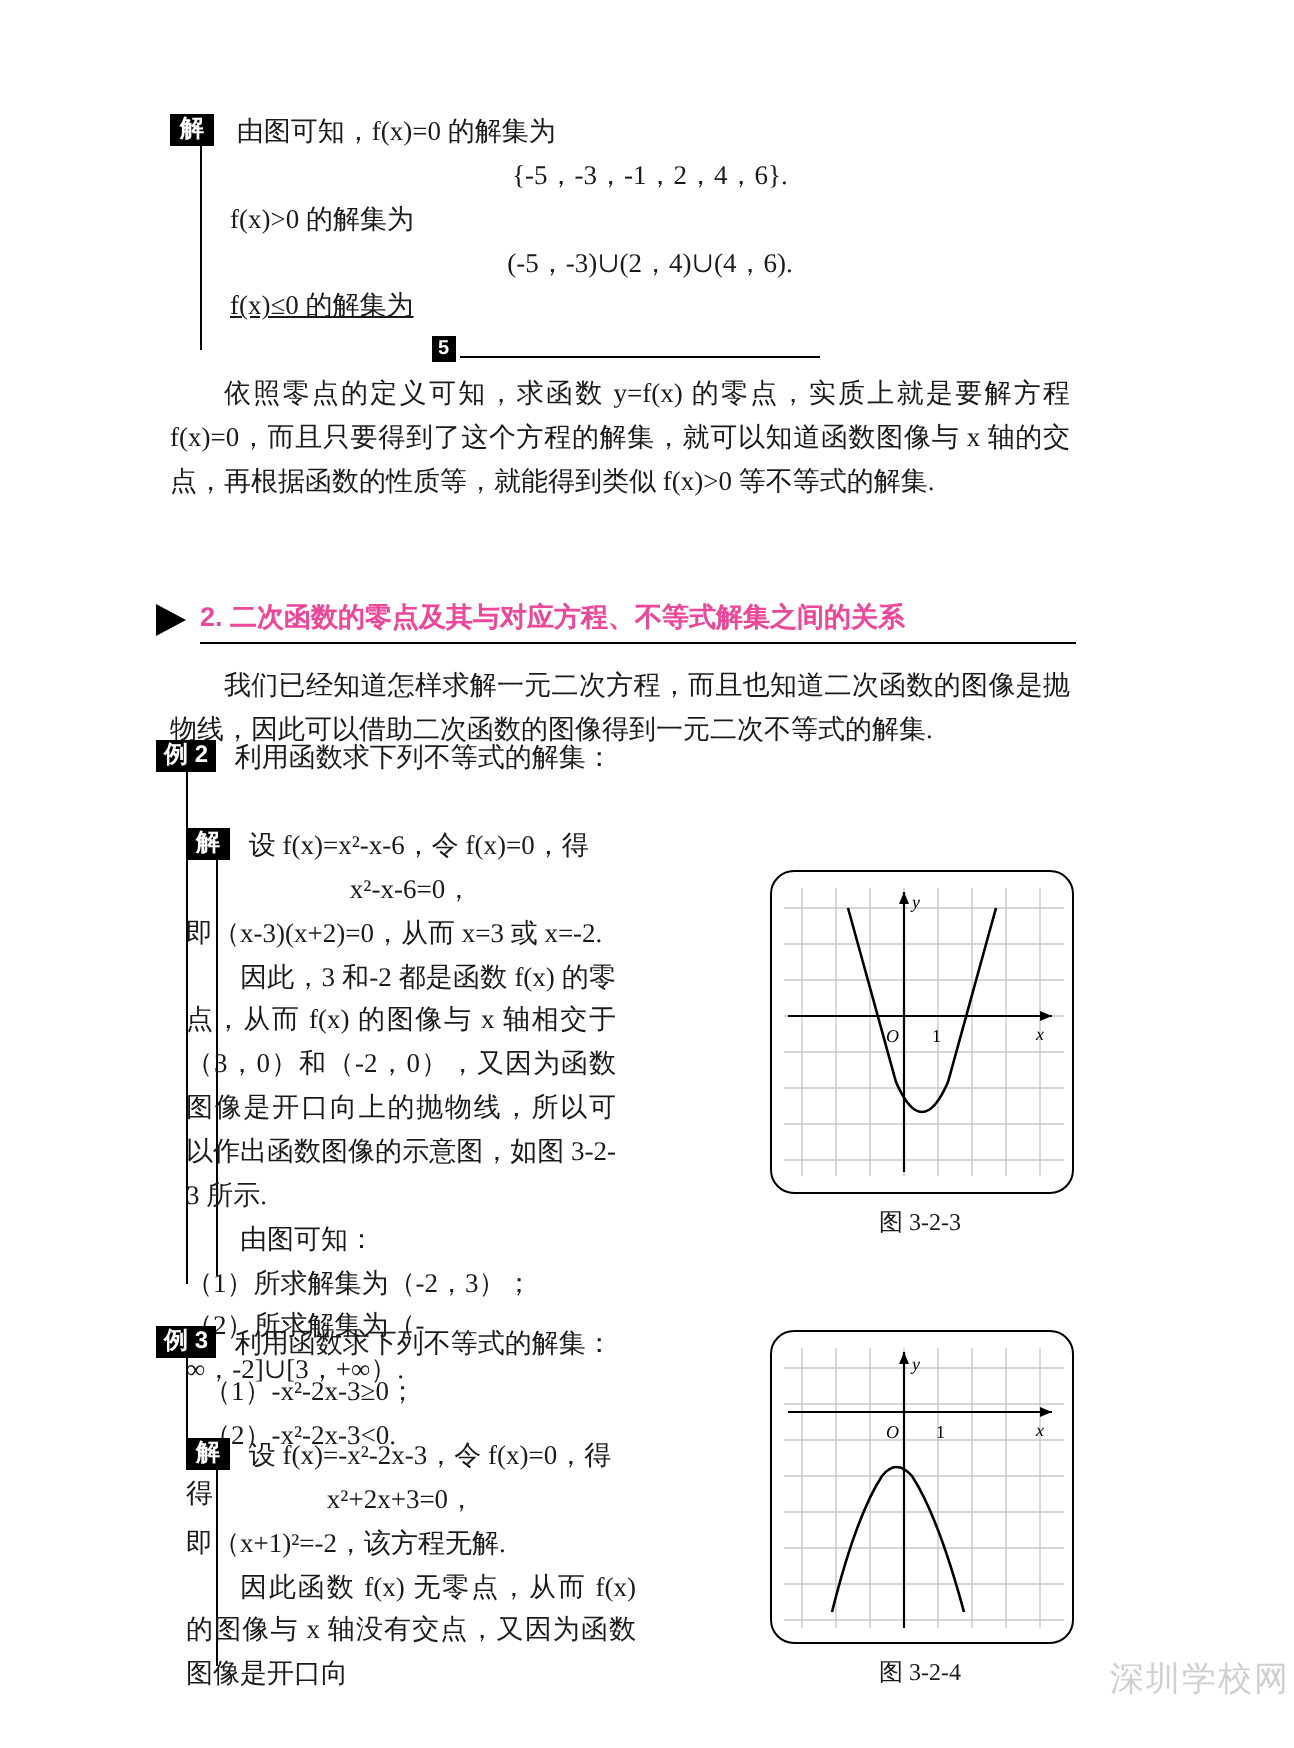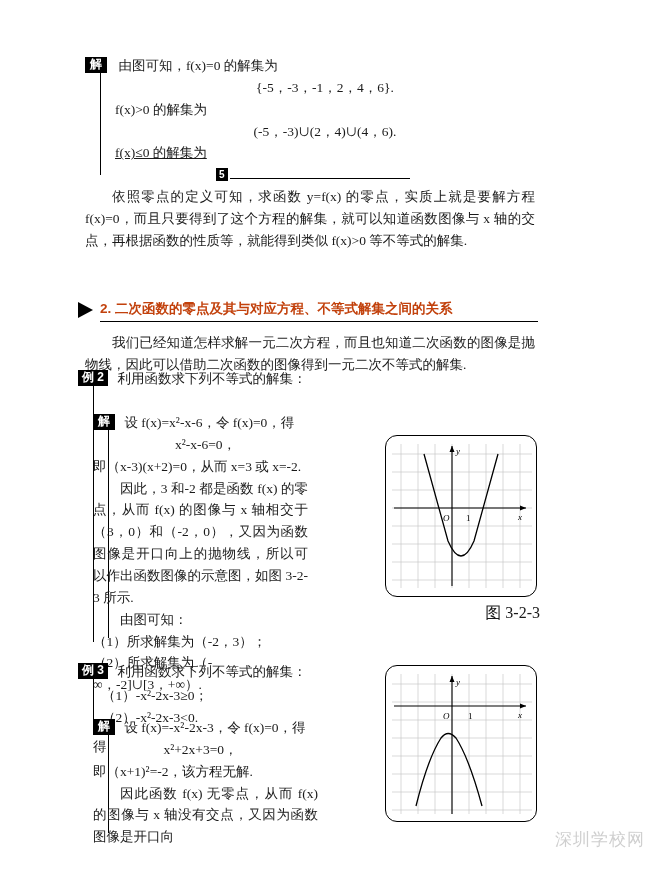--- a/index.html
+++ b/index.html
@@ -53,35 +53,35 @@
     border-left:15px solid #000;
     border-top:8px solid transparent;
     border-bottom:8px solid transparent;
   }
   .sec-head .txtline{
     margin-left:22px;
     font-family:"Liberation Sans", sans-serif;
     font-weight:bold;font-size:13.5px;
     border-bottom:1.6px solid #000;
     padding-bottom:3px;
-    color:#c2410c;
+    color:#ec4899;
   }
 
   
   .fig{
     position:absolute;
     border:1.4px solid #000;
     border-radius:12px;
     background:#fff;
     overflow:hidden;
   }
   .fig-cap{
     position:absolute;
-    font-size:16px;
-    text-align:right;
+    font-size:12px;
+    text-align:center;
     width:160px;
   }
 
   
   .footer{
     position:absolute;left:385px;top:886px;
     font-size:12px;color:#444;
   }
   .footer .num{font-family:"Liberation Sans", sans-serif;}
 
@@ -237,20 +237,21 @@
       <polygon points="140,40 134,37.5 134,42.5" fill="#000"></polygon>
       <polygon points="66,10 63.5,16 68.5,16" fill="#000"></polygon>
 
       <path d="M 30 140 Q 42 92 55 72 Q 62 63 70 72 Q 83 92 96 140" fill="none" stroke="#000" stroke-width="1.3"></path>
       <text x="57" y="53" font-family="Liberation Serif, serif" font-size="9" font-style="italic">O</text>
       <text x="82" y="53" font-family="Liberation Serif, serif" font-size="9">1</text>
       <text x="132" y="52" font-family="Liberation Serif, serif" font-size="9" font-style="italic">x</text>
       <text x="70" y="19" font-family="Liberation Serif, serif" font-size="9" font-style="italic">y</text>
     </svg>
   </div>
+  <div class="fig-cap" style="left:380px;top:828px;">图 3-2-4</div>
 
   <div class="footer">
     <span class="num">3.2</span>
     <span style="margin-left:8px;">函数与方程、不等式之间的</span>
   </div>
 
   <div class="wm">深圳学校网</div>
 
 </div>
 

